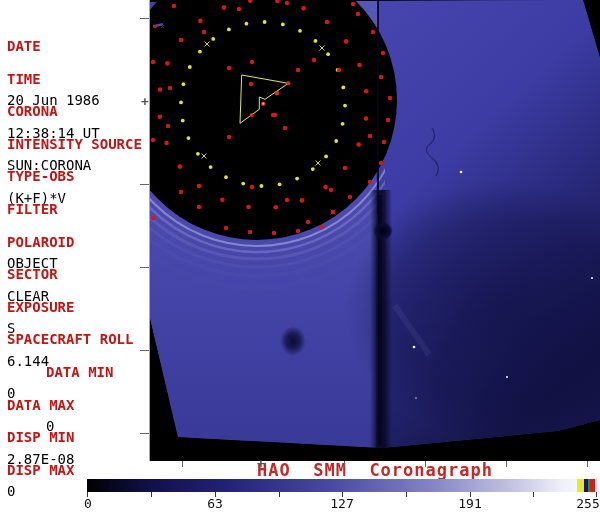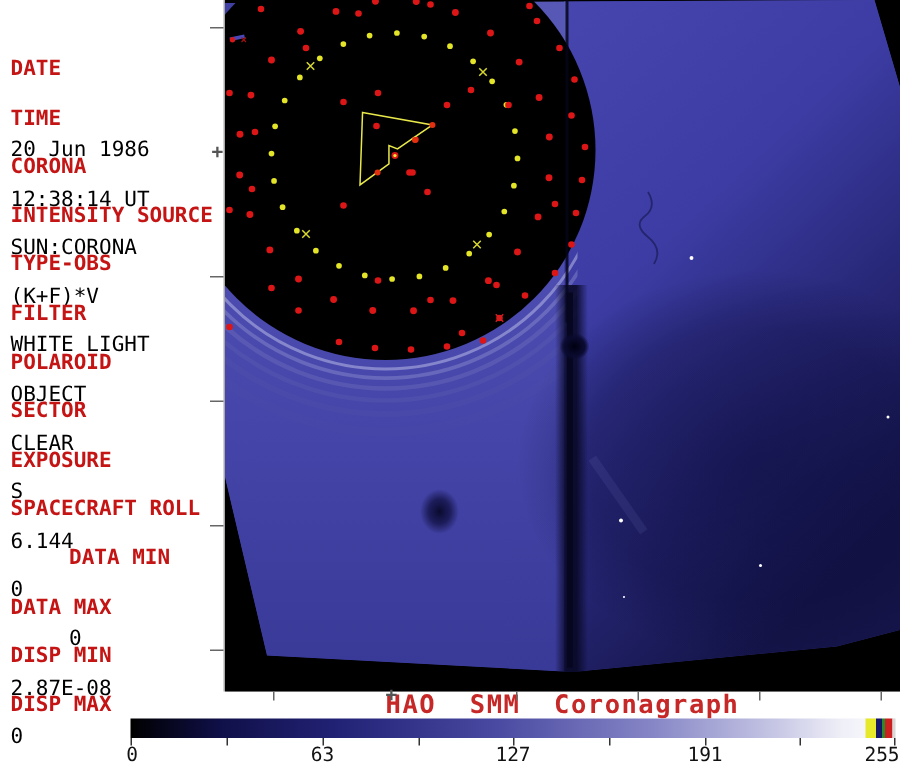--- a/index.html
+++ b/index.html
@@ -45,21 +45,20 @@
       <div class="field" style="display: block; top: 68px;">
       <span class="lbl">CORONA</span>
       <span class="val">SUN:CORONA</span>
     </div>
       <div class="field" style="display: block; top: 101px;">
       <span class="lbl">INTENSITY SOURCE</span>
       <span class="val">(K+F)*V</span>
     </div>
       <div class="field" style="display: block; top: 133px;">
       <span class="lbl">TYPE-OBS</span>
-      <span class="val">WHITE LIGHT</span>
     </div>
       <div class="field" style="display: block; top: 166px;">
       <span class="lbl">FILTER</span>
       <span class="val">OBJECT</span>
     </div>
       <div class="field" style="display: block; top: 199px;">
       <span class="lbl">POLAROID</span>
       <span class="val">CLEAR</span>
     </div>
       <div class="field" style="display: block; top: 231px;">

